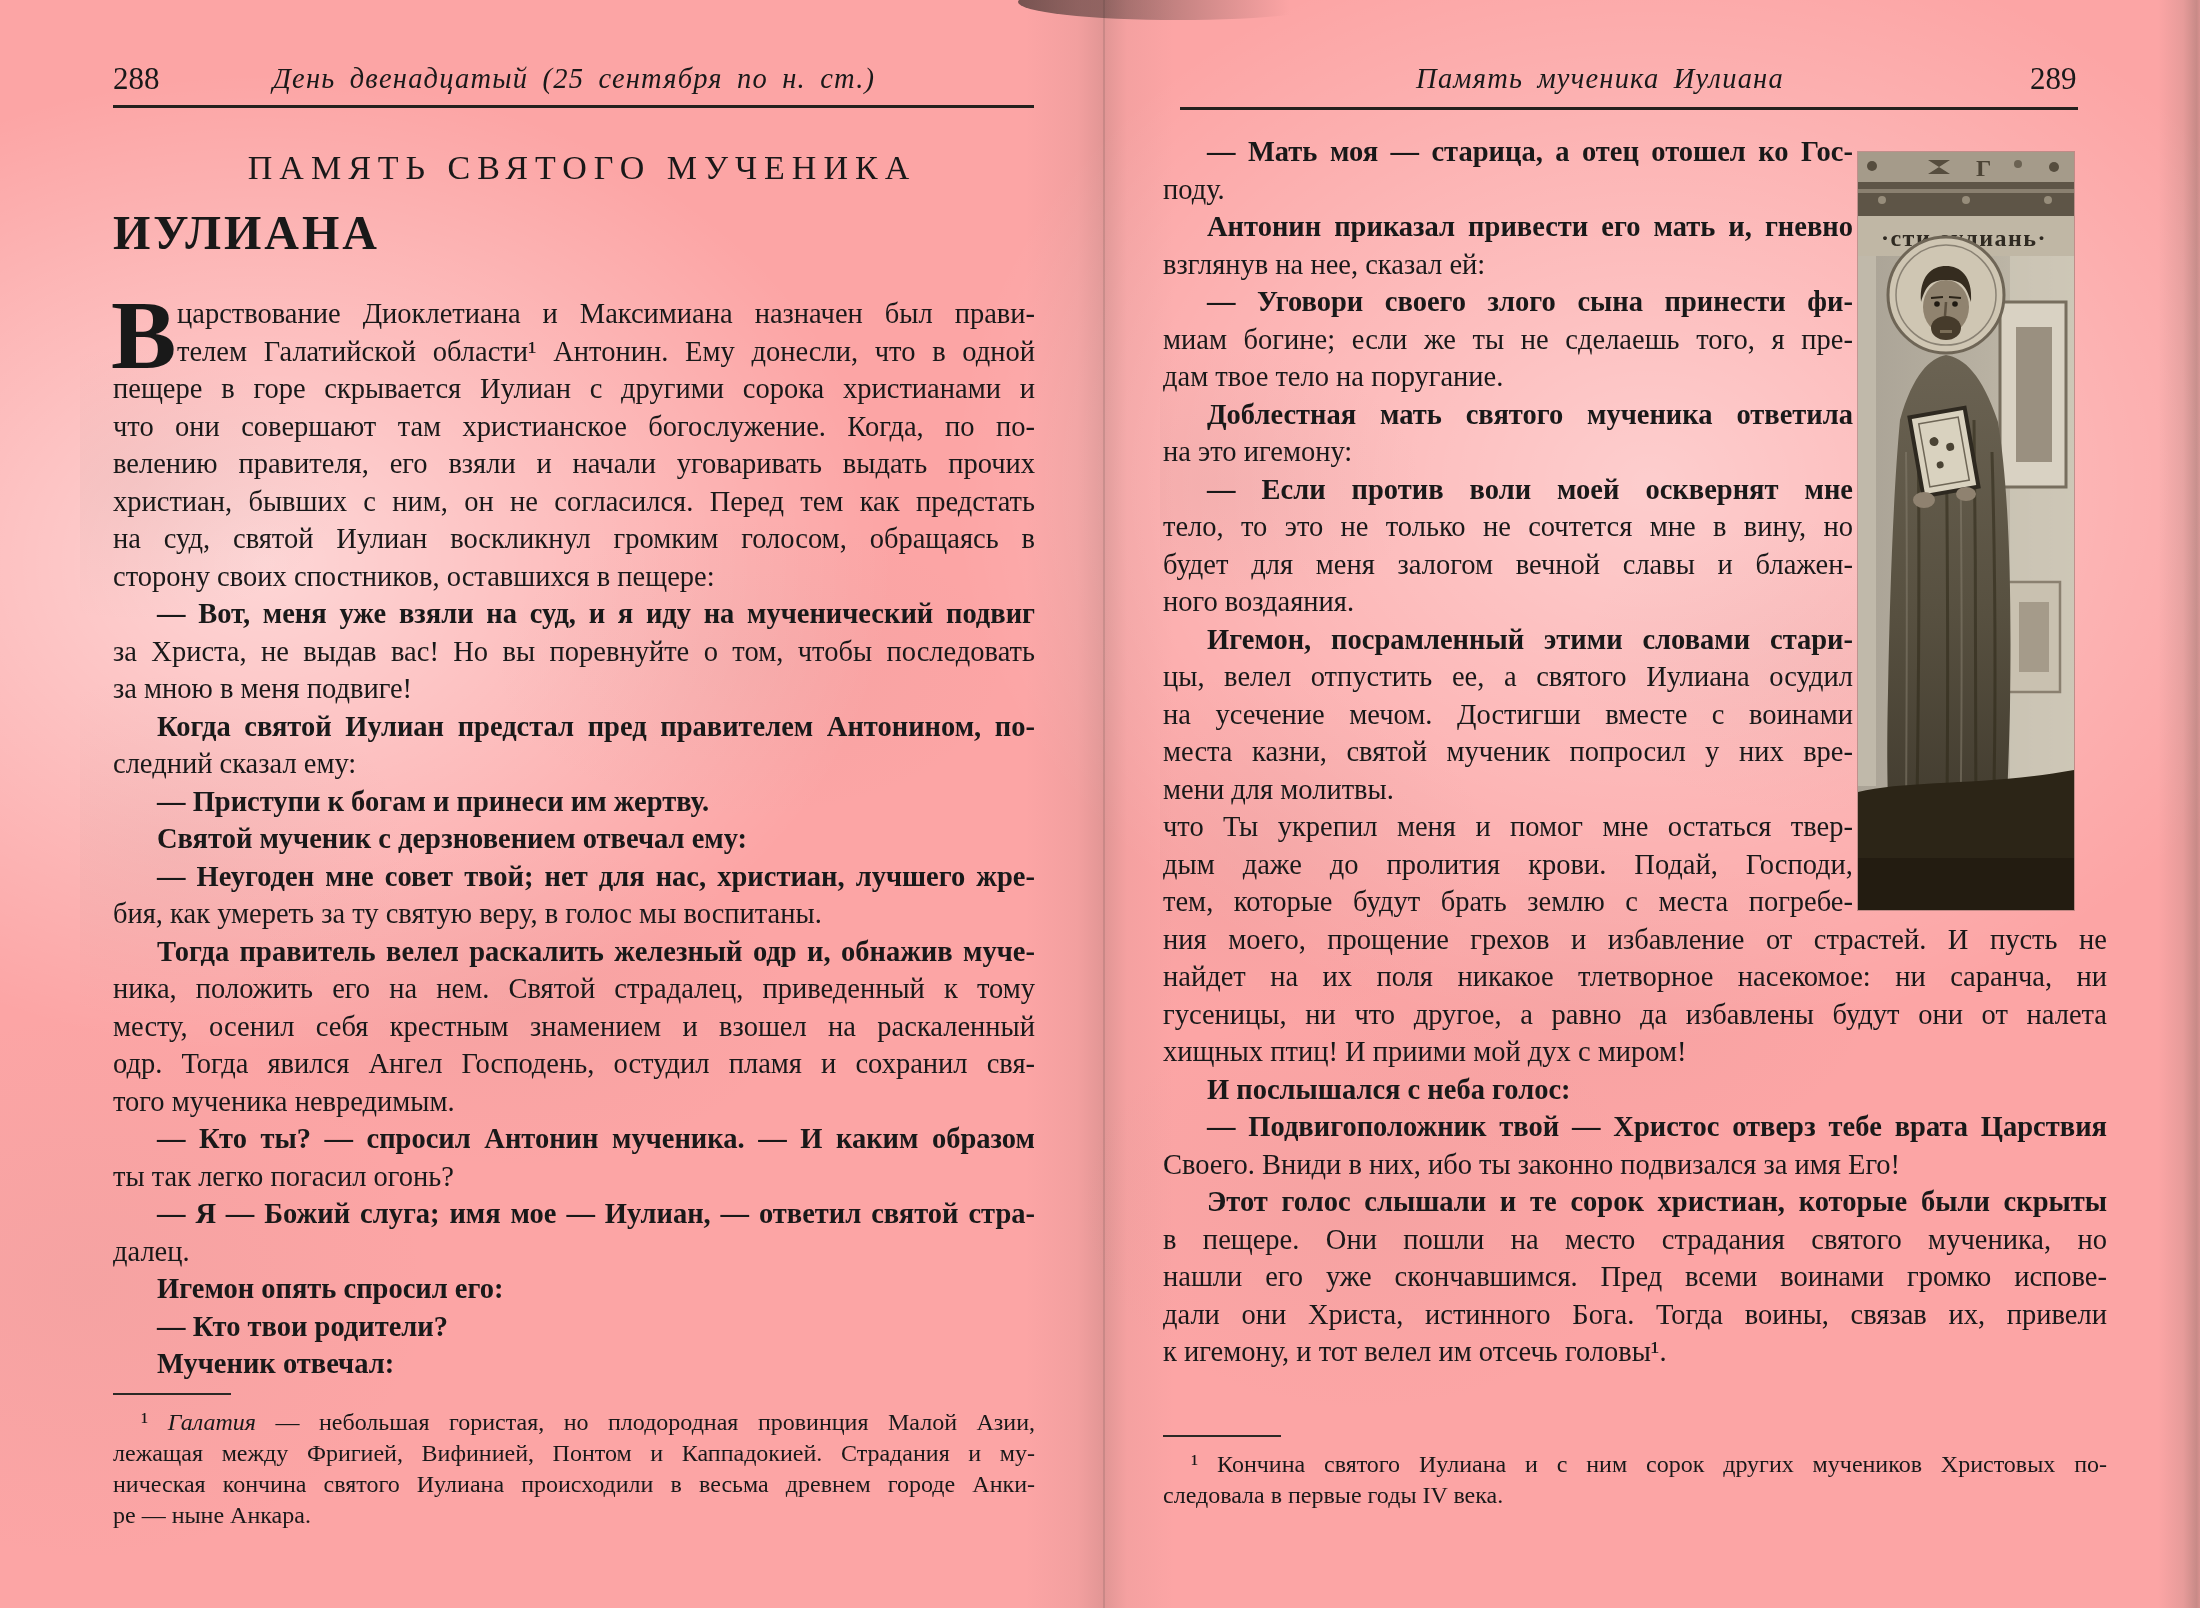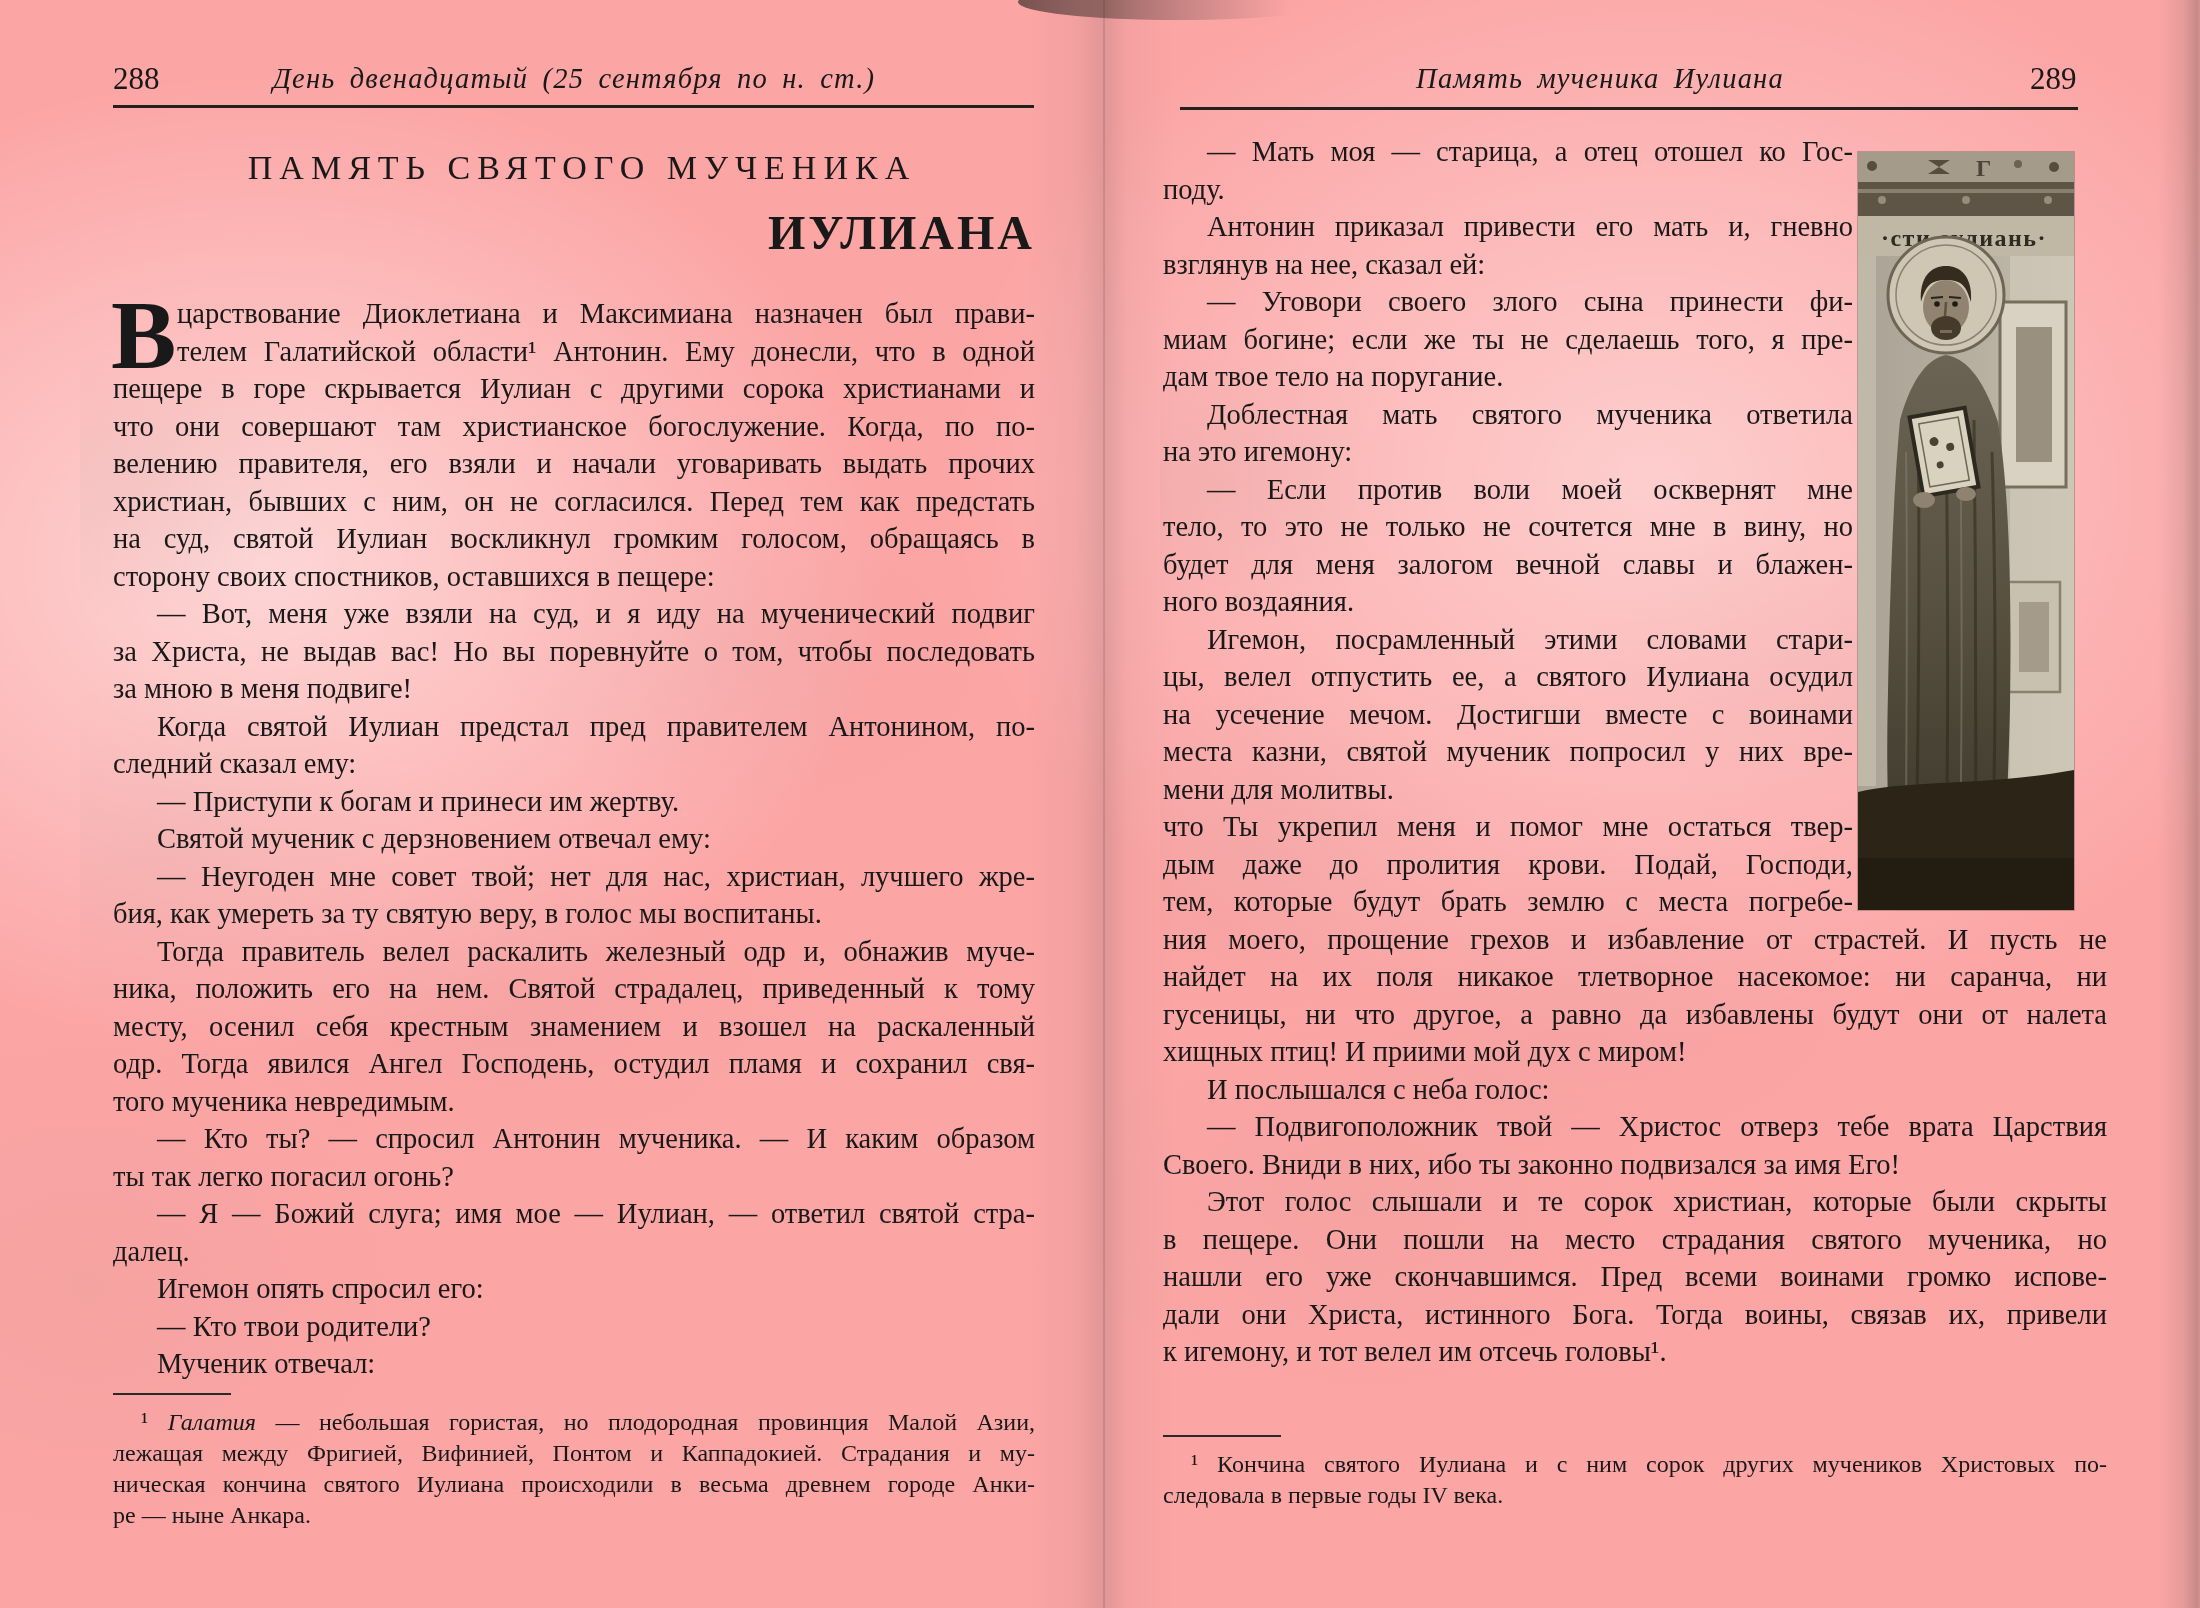--- a/index.html
+++ b/index.html
@@ -19,29 +19,29 @@
       radial-gradient(420px 240px at 45% 62%, rgba(110,106,96,.04), transparent 70%),
       radial-gradient(380px 220px at 70% 40%, rgba(110,106,96,.04), transparent 70%);}
   #left-page{left:80px;}
   #right-page{left:1160px;width:952px;}
   .pagenum{position:absolute;top:6px;font-size:31px;}
   .runhead{position:absolute;top:8px;font-style:italic;font-size:28.5px;letter-spacing:1.2px;
            text-align:center;word-spacing:6px;}
   .headrule{position:absolute;height:3px;background:#23211e;}
   .title1{position:absolute;top:94px;left:41px;width:922px;text-align:center;
           font-size:34px;letter-spacing:7px;}
-  .title2{position:absolute;top:150px;left:33px;width:922px;text-align:right;
+  .title2{position:absolute;top:150px;left:33px;width:922px;text-align:left;
           font-size:48px;font-weight:bold;letter-spacing:3px;}
   .body-col{position:absolute;}
   #left-body{left:33px;top:240px;width:922px;}
   #right-body{left:3px;top:78px;width:944px;}
   .line{height:37.5px;line-height:37.5px;font-size:28.5px;white-space:nowrap;
         text-align:justify;text-align-last:justify;text-justify:inter-word;}
   .line.end{text-align-last:left;}
-  .line.ind{text-indent:44px;}
+  .line.ind{text-indent:44px;font-weight:bold;}
   .line.drop{margin-left:64px;}
   .line.narrow{width:690px;}
   .dropcap{position:absolute;left:-2px;top:-9px;font-size:98px;font-weight:bold;line-height:1;}
   .fnrule{position:absolute;width:118px;height:2px;background:#2b2926;}
   .footnote{position:absolute;}
   #left-footnote{left:33px;top:1352px;width:922px;}
   #right-footnote{left:3px;top:1394px;width:944px;}
   .fline{height:31px;line-height:31px;font-size:24px;white-space:nowrap;
          text-align:justify;text-align-last:justify;}
   .fline.end{text-align-last:left;}

